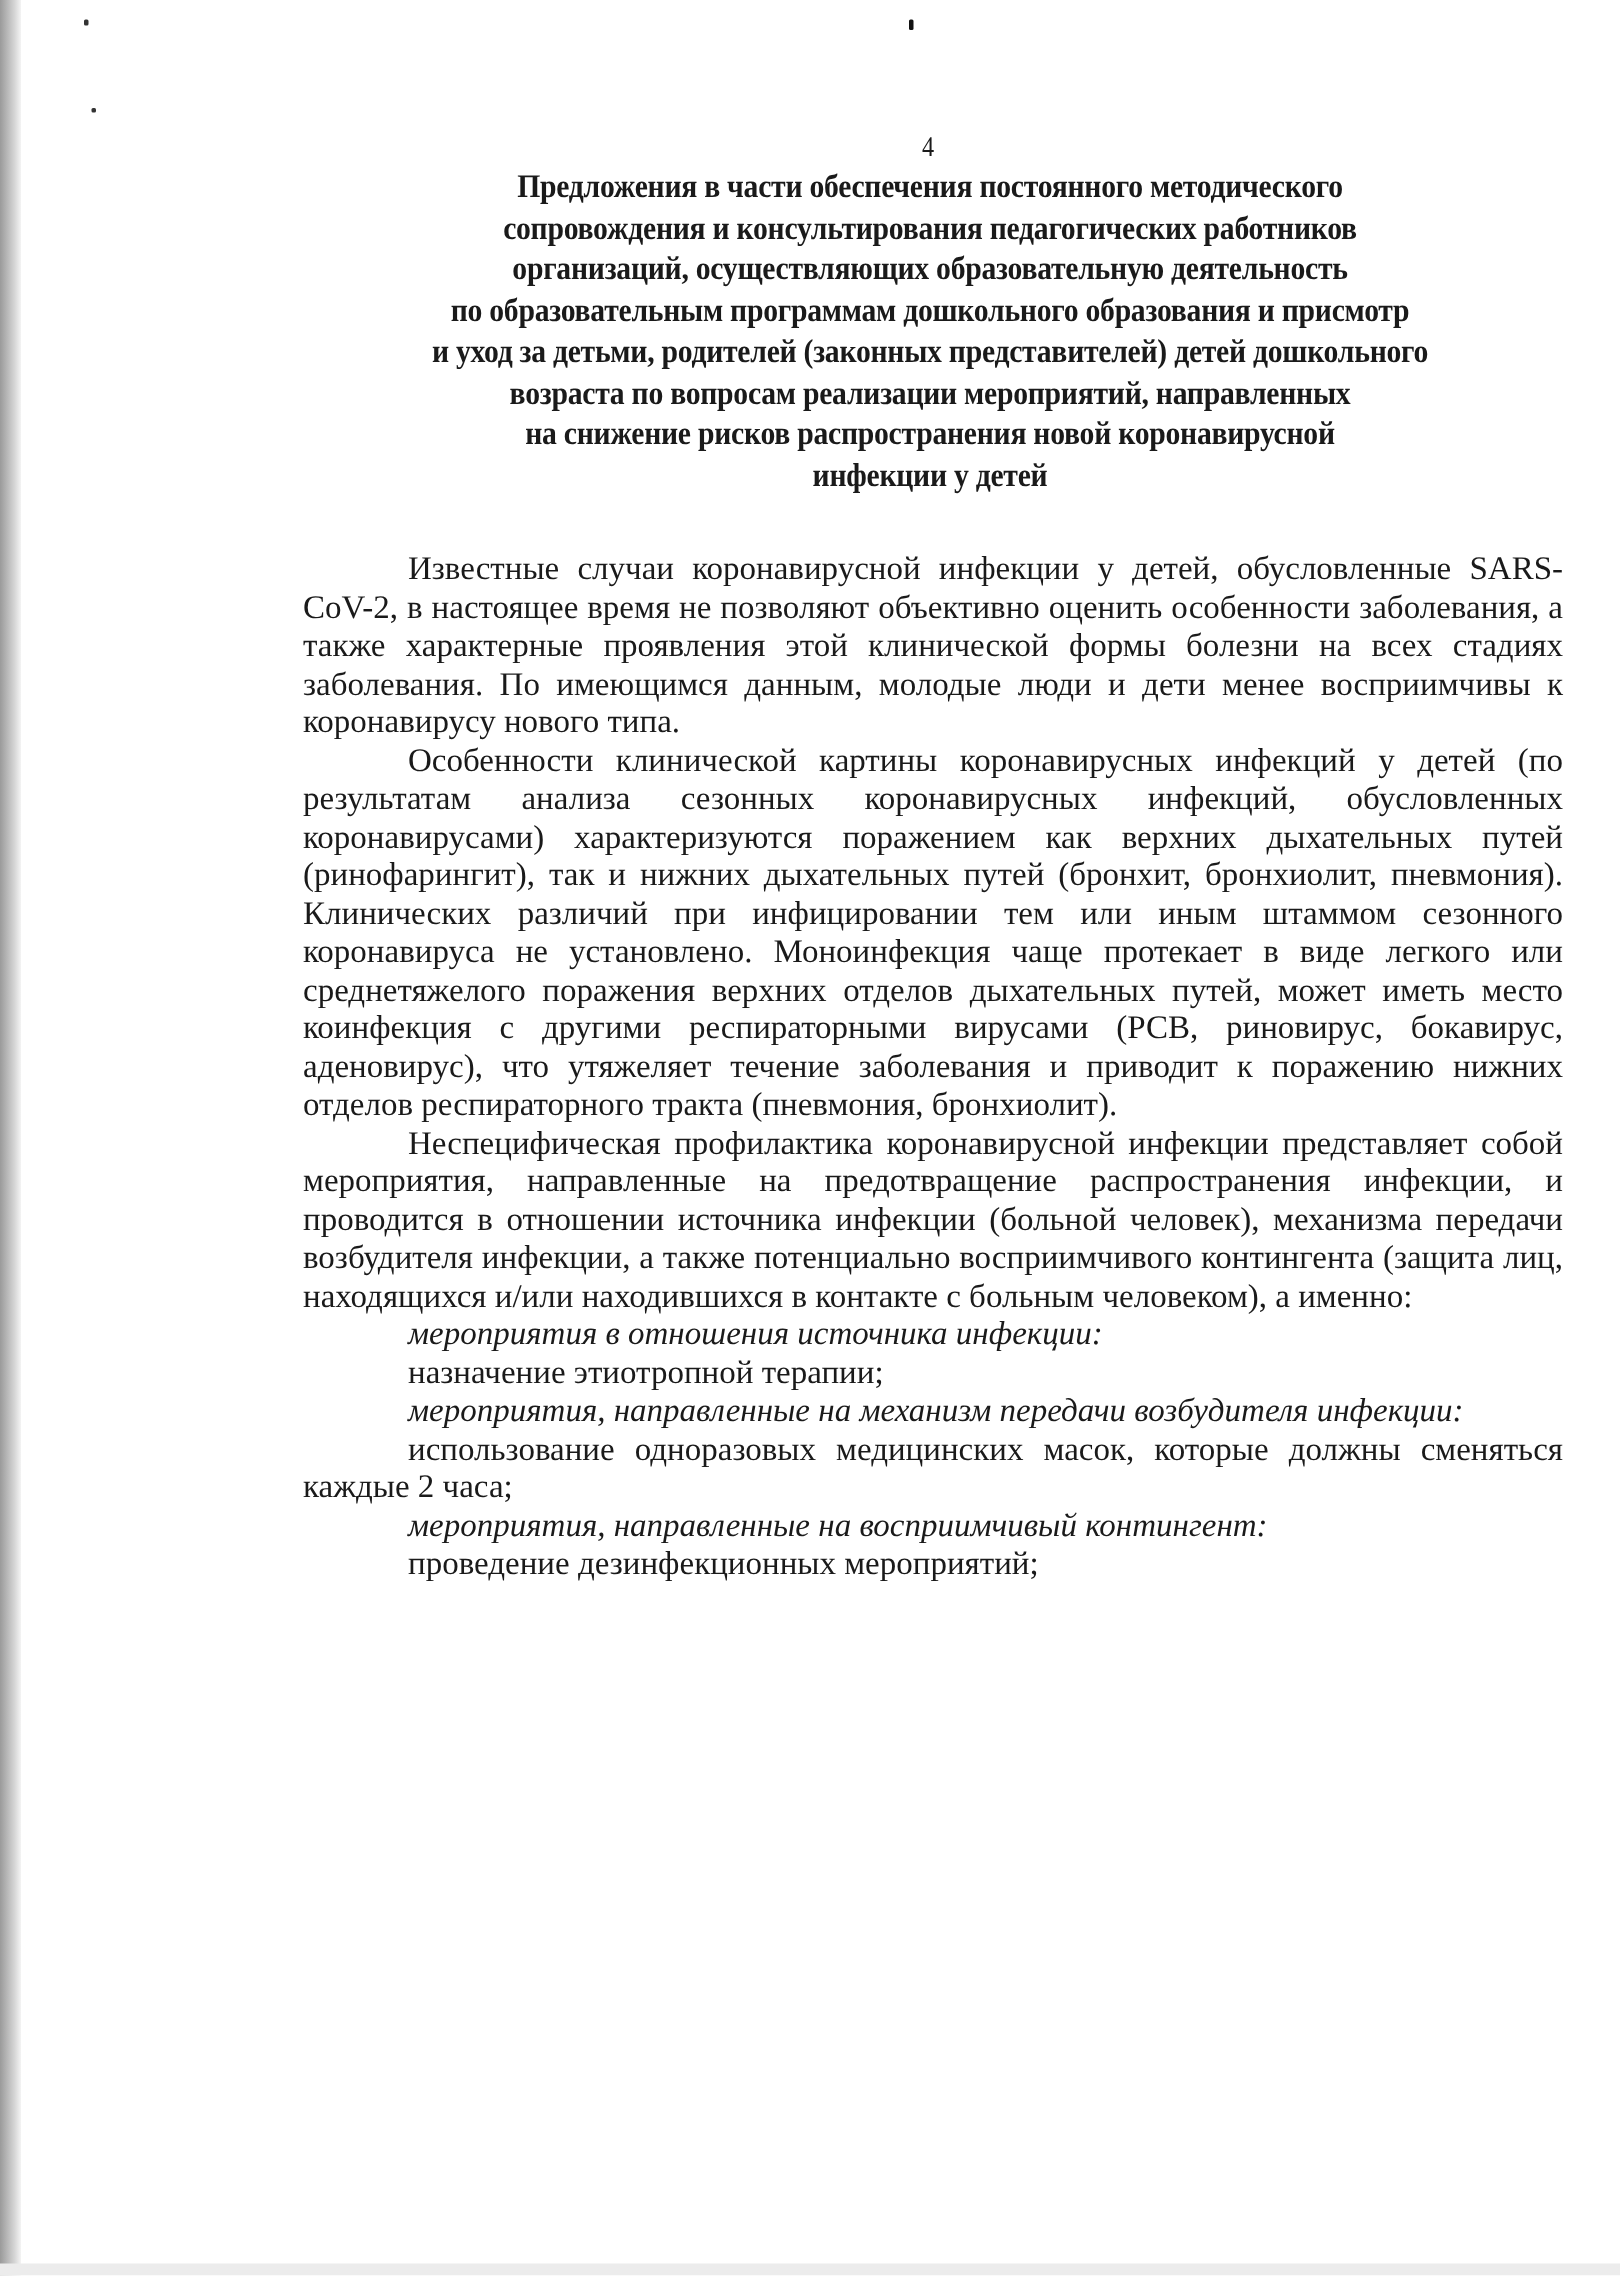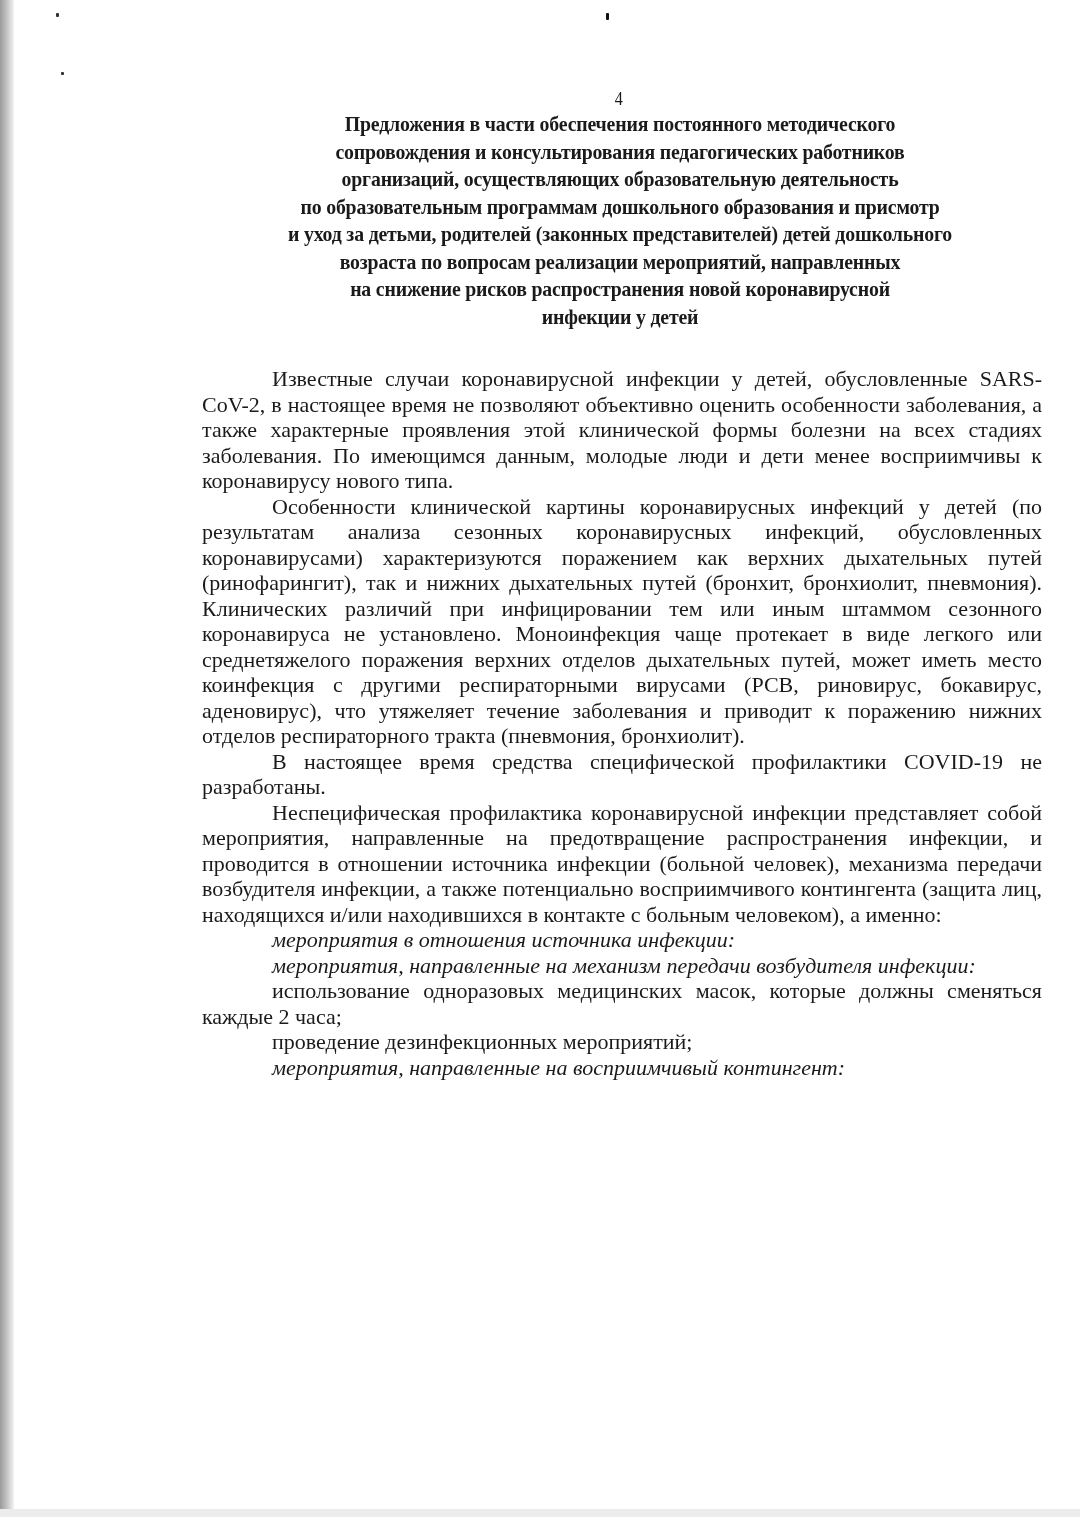--- a/index.html
+++ b/index.html
@@ -59,20 +59,20 @@
   <span class="tl">по образовательным программам дошкольного образования и присмотр</span>
   <span class="tl">и уход за детьми, родителей (законных представителей) детей дошкольного</span>
   <span class="tl">возраста по вопросам реализации мероприятий, направленных</span>
   <span class="tl">на снижение рисков распространения новой коронавирусной</span>
   <span class="tl">инфекции у детей</span>
 </div>
 
 <div class="body">
   <p class="indent">Известные случаи коронавирусной инфекции у детей, обусловленные SARS-CoV-2, в настоящее время не позволяют объективно оценить особенности заболевания, а также характерные проявления этой клинической формы болезни на всех стадиях заболевания. По имеющимся данным, молодые люди и дети менее восприимчивы к коронавирусу нового типа.</p>
   <p class="indent">Особенности клинической картины коронавирусных инфекций у детей (по результатам анализа сезонных коронавирусных инфекций, обусловленных коронавирусами) характеризуются поражением как верхних дыхательных путей (ринофарингит), так и нижних дыхательных путей (бронхит, бронхиолит, пневмония). Клинических различий при инфицировании тем или иным штаммом сезонного коронавируса не установлено. Моноинфекция чаще протекает в виде легкого или среднетяжелого поражения верхних отделов дыхательных путей, может иметь место коинфекция с другими респираторными вирусами (РСВ, риновирус, бокавирус, аденовирус), что утяжеляет течение заболевания и приводит к поражению нижних отделов респираторного тракта (пневмония, бронхиолит).</p>
-  <p class="indent">В настоящее время средства специфической профилактики COVID-19 не разработаны.</p>
   <p class="indent">Неспецифическая профилактика коронавирусной инфекции представляет собой мероприятия, направленные на предотвращение распространения инфекции, и проводится в отношении источника инфекции (больной человек), механизма передачи возбудителя инфекции, а также потенциально восприимчивого контингента (защита лиц, находящихся и/или находившихся в контакте с больным человеком), а именно:</p>
   <p class="indent it">мероприятия в отношения источника инфекции:</p>
+  <p class="indent">назначение этиотропной терапии;</p>
   <p class="indent it">мероприятия, направленные на механизм передачи возбудителя инфекции:</p>
   <p class="indent">использование одноразовых медицинских масок, которые должны сменяться каждые 2 часа;</p>
+  <p class="indent it">мероприятия, направленные на восприимчивый контингент:</p>
   <p class="indent">проведение дезинфекционных мероприятий;</p>
-  <p class="indent it">мероприятия, направленные на восприимчивый контингент:</p>
 </div>
 
 </body></html>

